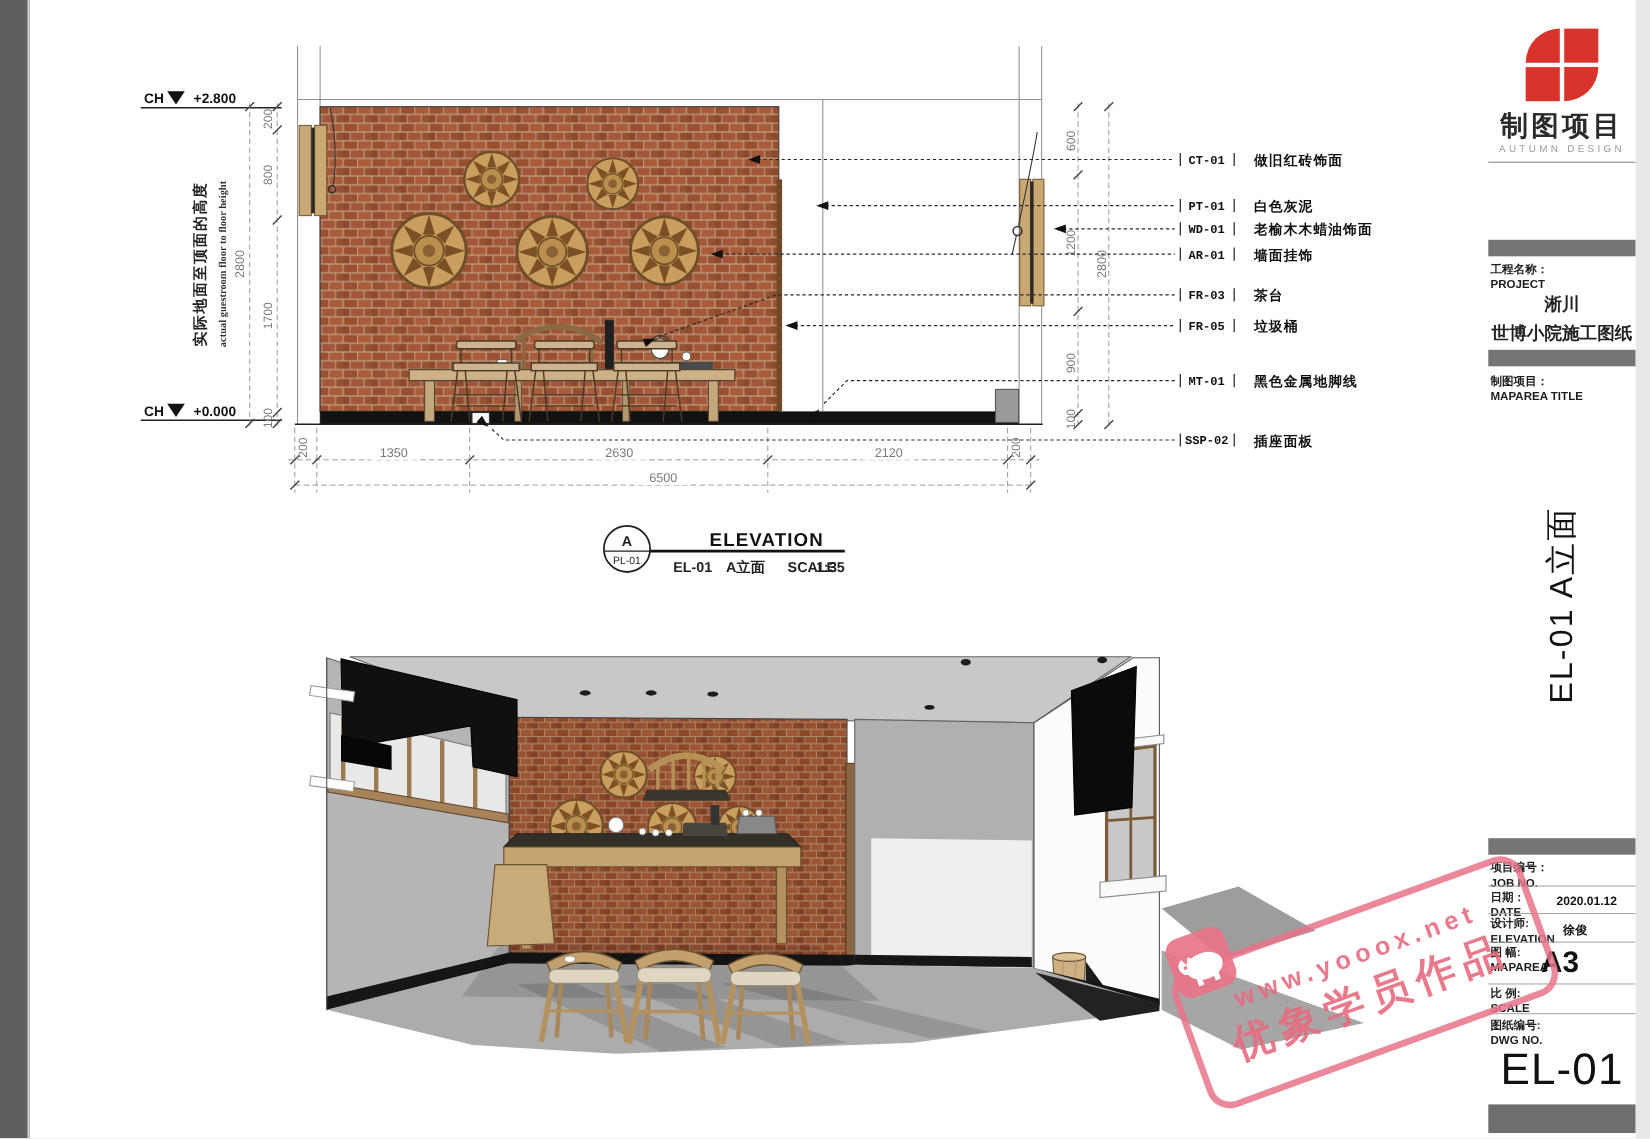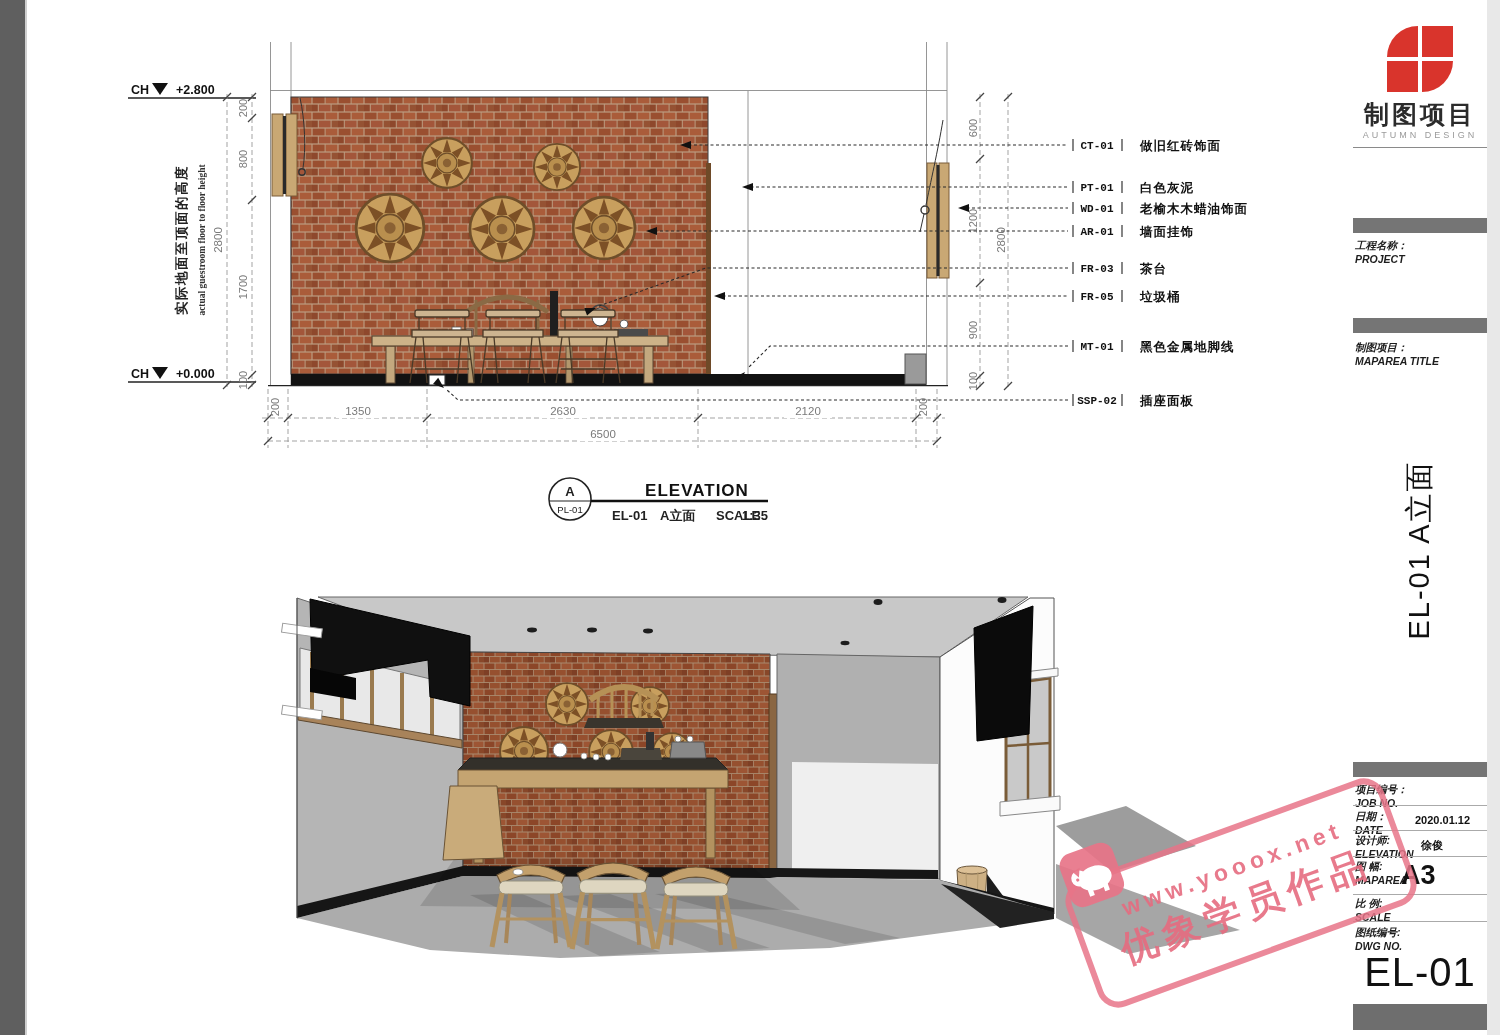--- a/index.html
+++ b/index.html
@@ -23,21 +23,21 @@
         display:grid;grid-template-columns:31px 31px;grid-template-rows:31px 31px;gap:4px;}
   .logo div{background:#d9342c;}
   .logo .q1{border-top-left-radius:100%;}
   .logo .q4{border-bottom-right-radius:100%;}
   .brand{position:absolute;left:0;right:0;top:98px;text-align:center;font-size:25px;font-weight:bold;
          letter-spacing:3px;color:#2b2b2b;}
   .brand-en{position:absolute;left:0;right:0;top:130px;text-align:center;font-size:9px;letter-spacing:3px;color:#9a9a9a;}
   .rule{position:absolute;left:0;right:0;top:147px;border-top:1.5px solid #8a8a8a;}
   .company{position:absolute;left:2px;right:0;top:156px;font-size:10.5px;font-weight:bold;line-height:1.45;color:#1d1d1d;}
   .gbar{position:absolute;left:0;right:0;height:15px;background:#757575;}
-  .lab{font-size:10.5px;font-weight:bold;line-height:1.35;color:#1d1d1d;font-style:italic;}
+  .lab{font-size:10.5px;font-weight:bold;line-height:1.35;color:#1d1d1d;}
   .projname{position:absolute;left:0;right:0;top:265px;text-align:center;font-size:16px;font-weight:600;line-height:1.6;color:#222;}
   .vtitle{position:absolute;left:-63px;top:530px;width:260px;height:40px;transform:rotate(-90deg);
           text-align:center;font-size:29px;font-weight:500;letter-spacing:2px;color:#111;white-space:nowrap;}
   .row{position:absolute;left:2px;right:2px;}
   .row .en{font-weight:bold;}
   .rowline{position:absolute;left:0;right:0;border-top:1px solid #aaa;}
   .val{position:absolute;font-size:11px;font-weight:bold;color:#111;}
   .a3{position:absolute;left:48px;top:860px;font-size:27px;font-weight:bold;color:#111;}
   .elno{position:absolute;left:0;right:0;top:950px;text-align:center;font-size:40px;font-weight:500;color:#111;letter-spacing:1px;}
   .bbar{position:absolute;left:0;right:0;top:1004px;height:26px;background:#6e6e6e;}
@@ -477,20 +477,24 @@
         <div class="q4"></div>
     </div>
     <div class="brand">制图项目</div>
     <div class="brand-en">AUTUMN DESIGN</div>
     <div class="rule"></div>
     <div class="gbar" style="top:218px"></div>
     <div class="row lab" style="top:238px">
       <div>工程名称：</div>
       <div class="en">PROJECT</div>
     </div>
+    <div class="projname">
+      <div>淅川</div>
+      <div>世博小院施工图纸</div>
+    </div>
     <div class="gbar" style="top:318px"></div>
     <div class="row lab" style="top:340px">
       <div>制图项目：</div>
       <div class="en">MAPAREA TITLE</div>
     </div>
     <div class="vtitle">EL-01  A立面</div>
     <div class="gbar" style="top:762px"></div>
 
     <div class="row lab" style="top:782px">
       <div>项目编号：</div>

